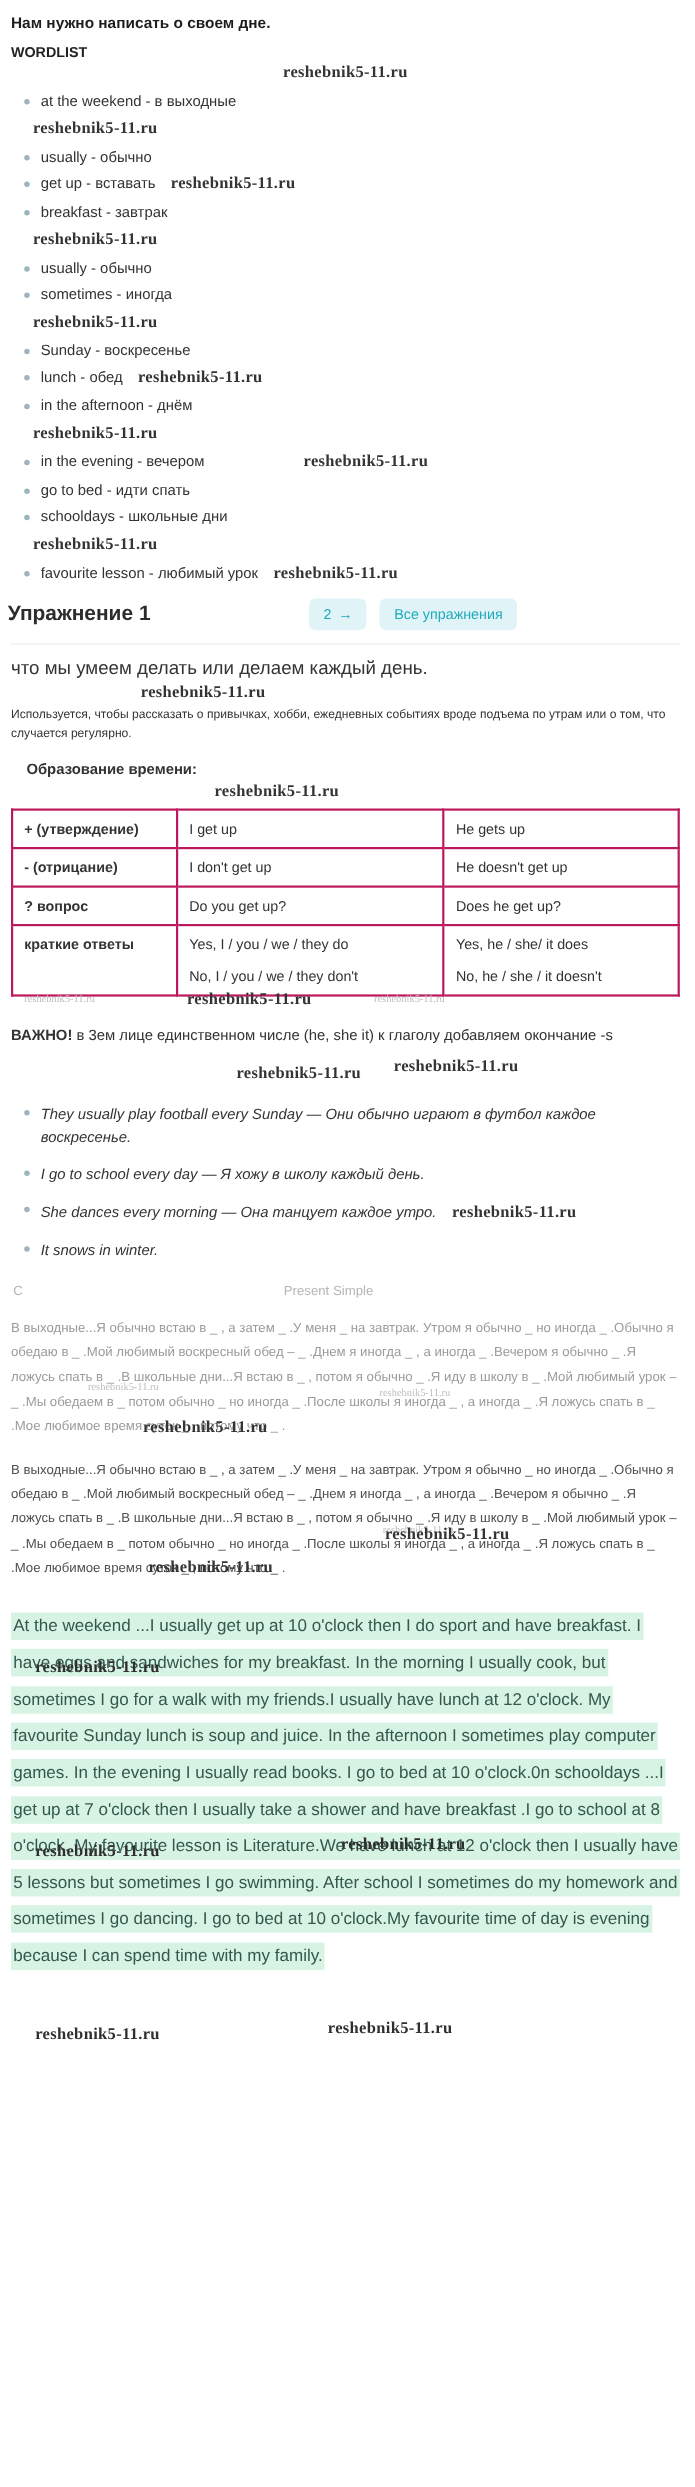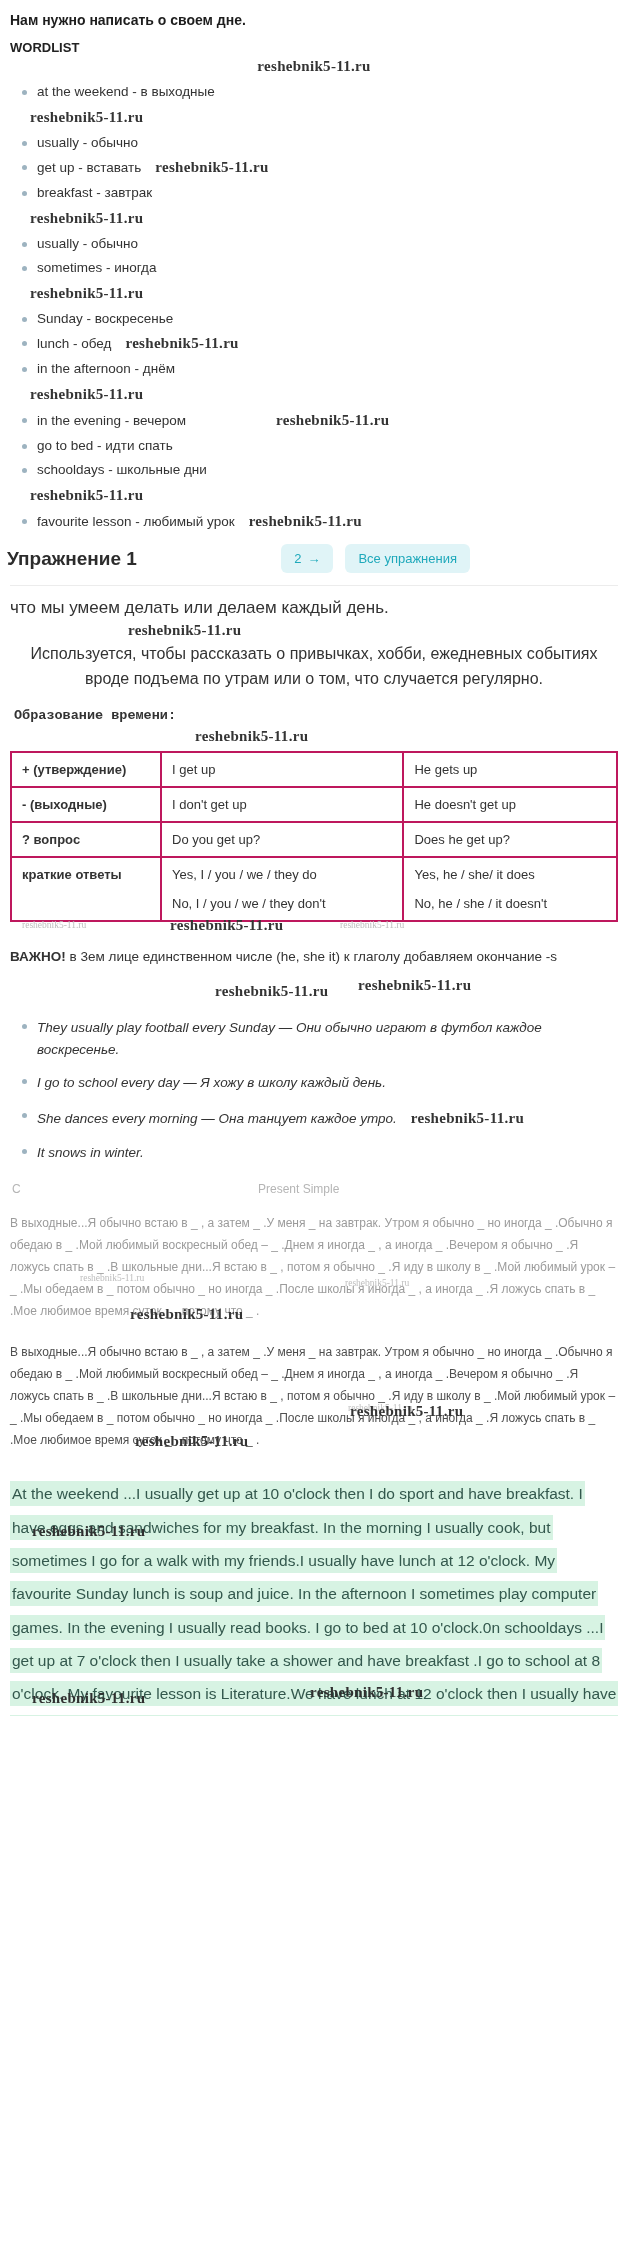--- a/index.html
+++ b/index.html
@@ -1,18 +1,18 @@
 <!DOCTYPE html>
 <html><head>
 <meta charset="utf-8">
 <style>
   * { box-sizing: border-box; }
   html, body { margin: 0; padding: 0; background: #ffffff; }
   body { font-family: "Liberation Sans", sans-serif; color: #333; }
-  .page { width: 632px; height: 1716px; overflow: hidden; padding: 10px 14px 0 10px; position: relative; background: #fff; }
+  .page { width: 632px; height: 2261px; overflow: hidden; padding: 10px 14px 0 10px; position: relative; background: #fff; }
 
   
   .wm { font-family: "Liberation Serif", serif; font-weight: 700; font-size: 15px; color: #343434; letter-spacing: .3px; white-space: nowrap; }
   .wm-tiny { font-family: "Liberation Serif", serif; font-weight: 400; font-size: 9.5px; color: #bdbdbd; white-space: nowrap; }
 
   .page-title { font-size: 14px; font-weight: 700; color: #1d1d1d; margin: 2px 0 12px; }
   .wordlist-title { font-size: 13px; font-weight: 700; color: #222; margin: 0; }
   .wm-line-center { text-align: center; margin: 2px 0 4px; }
 
   ul.wordlist { list-style: none; margin: 6px 0 0; padding: 0; }
@@ -24,22 +24,22 @@
 
   .exercise-header { display: flex; align-items: center; margin-top: 14px; padding-bottom: 12px; border-bottom: 1px solid #ececec; }
   .exercise-title { font-size: 19px; font-weight: 600; color: #2c2c2c; margin-left: -3px; }
   .flex-sp { flex: 1; }
   .pill { background: #e0f4f7; color: #1fa9bb; font-size: 13px; border: none; border-radius: 6px; padding: 7px 13px; margin-left: 12px; cursor: pointer; font-family: "Liberation Sans", sans-serif; white-space: nowrap; }
   .pill .arrow { margin-left: 6px; }
   .header-right-pad { width: 148px; }
 
   .desc-line { font-size: 17px; margin: 12px 0 2px; }
   .wm-center-left { padding-left: 118px; margin: 3px 0; }
-  .desc-para { font-size: 16px; line-height: 1.55; margin: 3px 0 0; text-align: center; }
-  .formation { font-size: 13.5px; font-weight: 700; margin: 16px 4px 0; font-family: Liberation Mono, monospace; }
+  .desc-para { font-size: 11px; line-height: 1.55; margin: 3px 0 0; }
+  .formation { font-size: 13.5px; font-weight: 700; margin: 16px 14px 0; }
   .wm-formation { padding-left: 185px; margin: 4px 0 6px; }
 
   table.grammar { border-collapse: collapse; width: 100%; margin-top: 2px; font-size: 13px; }
   table.grammar td { border: 2px solid #be185d; padding: 9px 10px; vertical-align: top; color: #333; }
   td.lbl { font-weight: 700; width: 150px; color: #2c2c2c; }
   .cell-line2 { margin-top: 14px; }
 
   .table-wm-row { position: relative; height: 26px; margin-top: -16px; }
   .table-wm-row .t1 { position: absolute; left: 12px; bottom: 2px; }
   .table-wm-row .t2 { position: absolute; left: 160px; bottom: -2px; }
@@ -134,21 +134,21 @@
   </div>
 
   <table class="grammar">
     <tbody>
       <tr>
         <td class="lbl">+ (утверждение)</td>
         <td>I get up</td>
         <td>He gets up</td>
       </tr>
       <tr>
-        <td class="lbl">- (выходные)</td>
+        <td class="lbl">- (отрицание)</td>
         <td>I don't get up</td>
         <td>He doesn't get up</td>
       </tr>
       <tr>
         <td class="lbl">? вопрос</td>
         <td>Do you get up?</td>
         <td>Does he get up?</td>
       </tr>
       <tr>
         <td class="lbl">краткие ответы</td>

